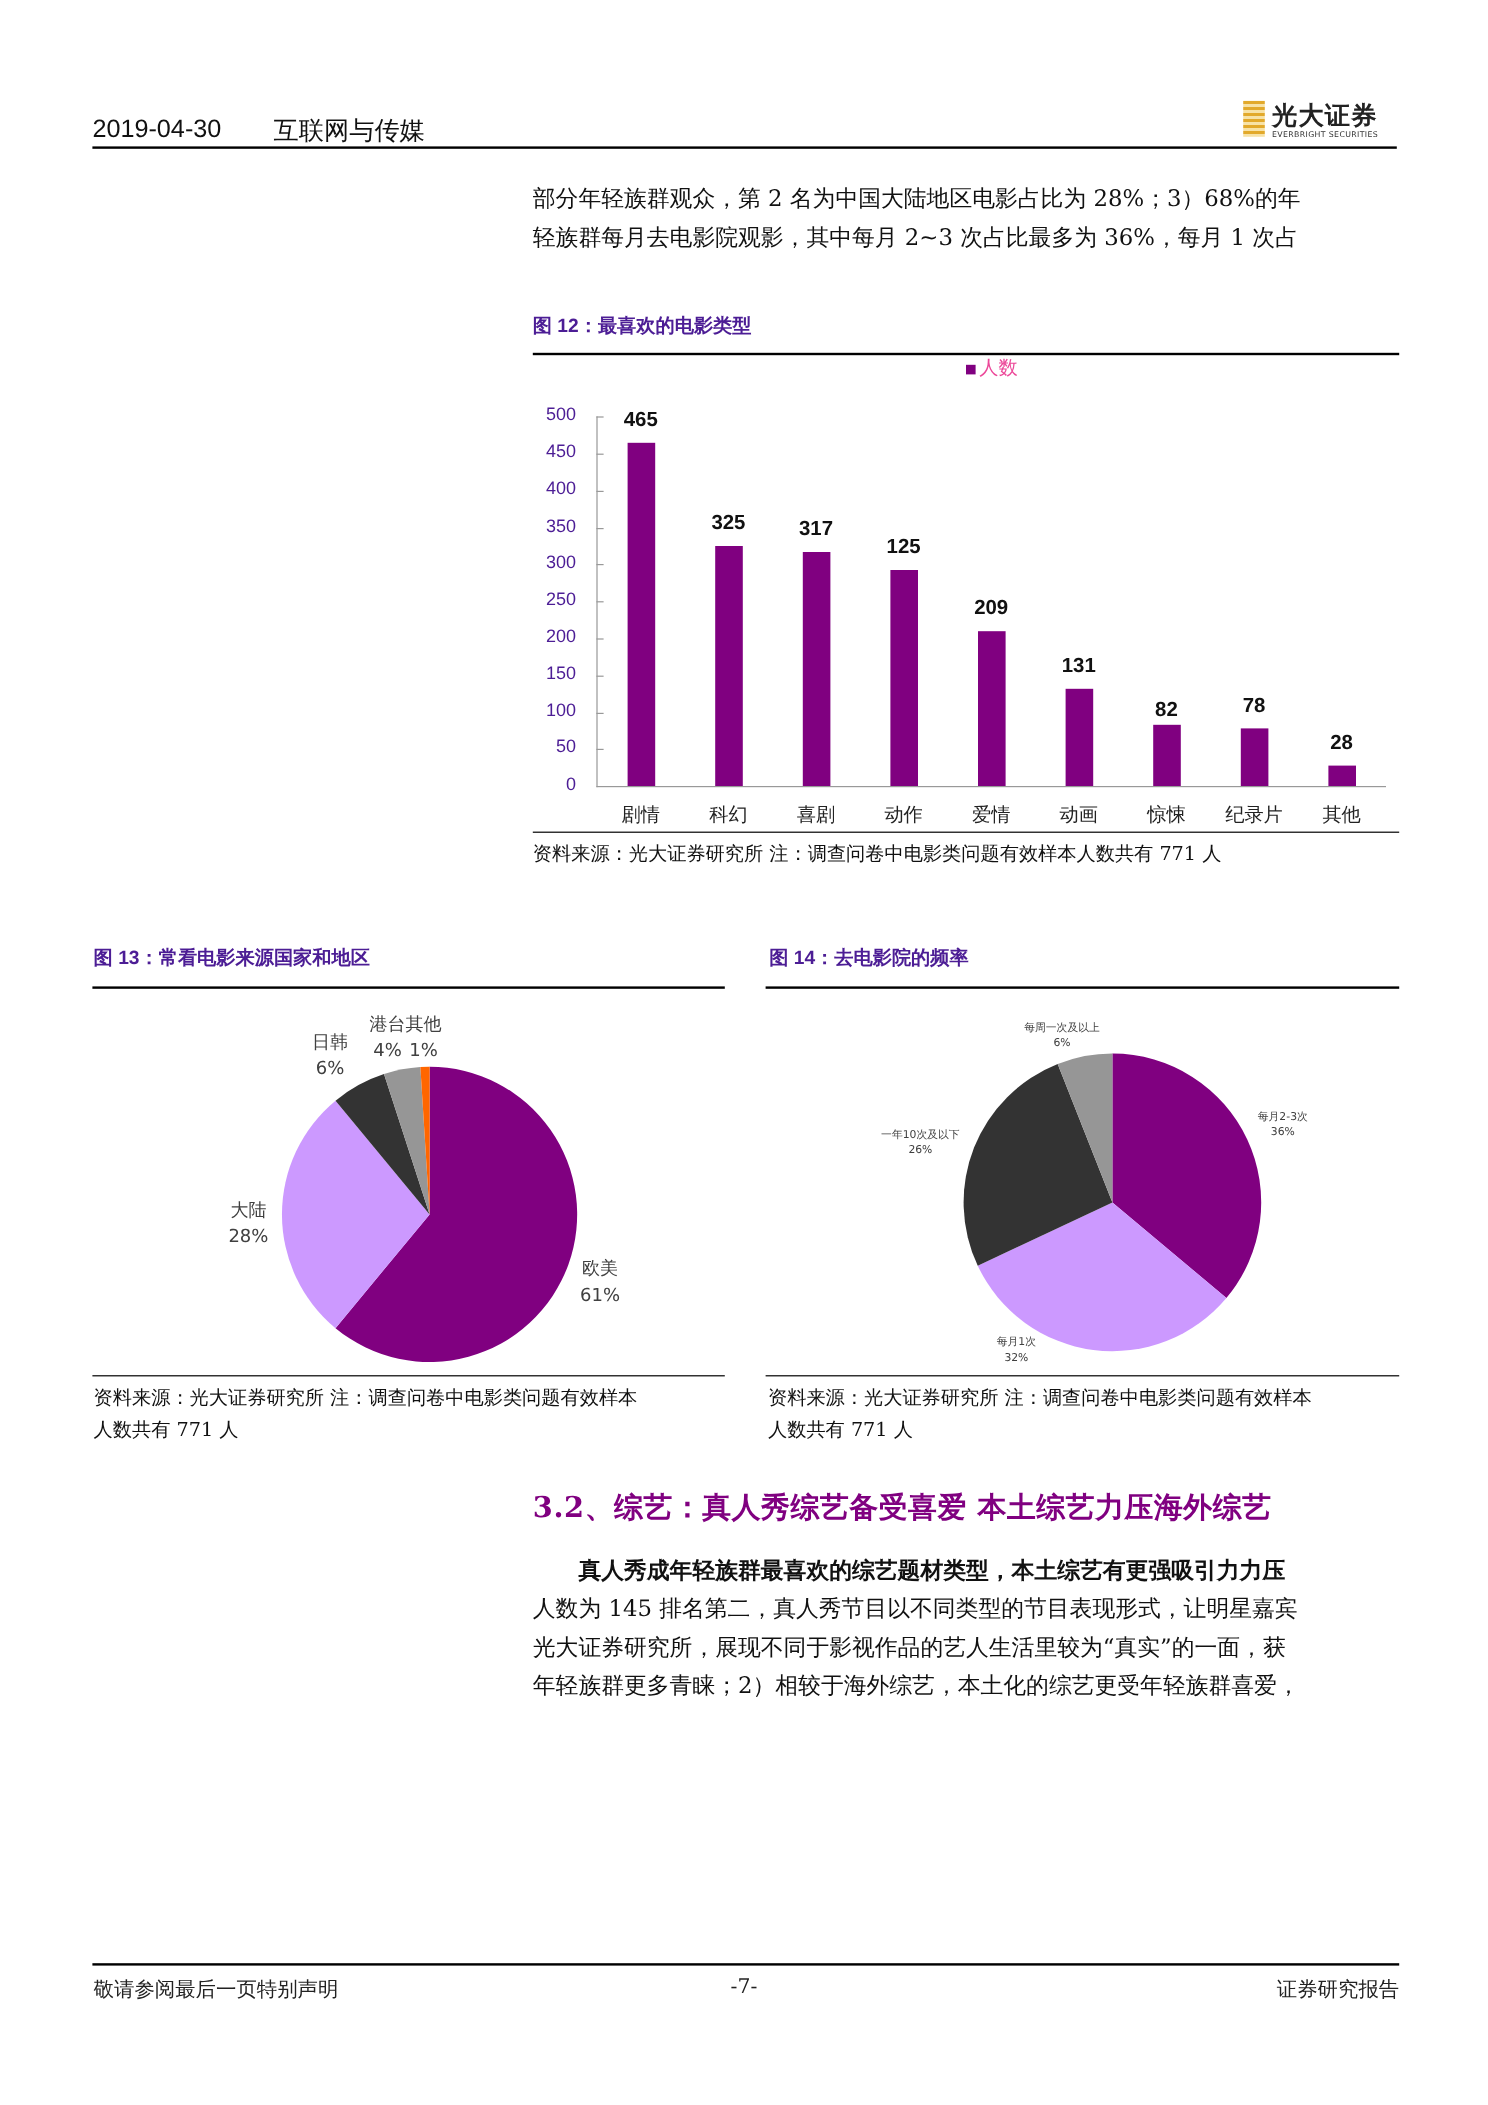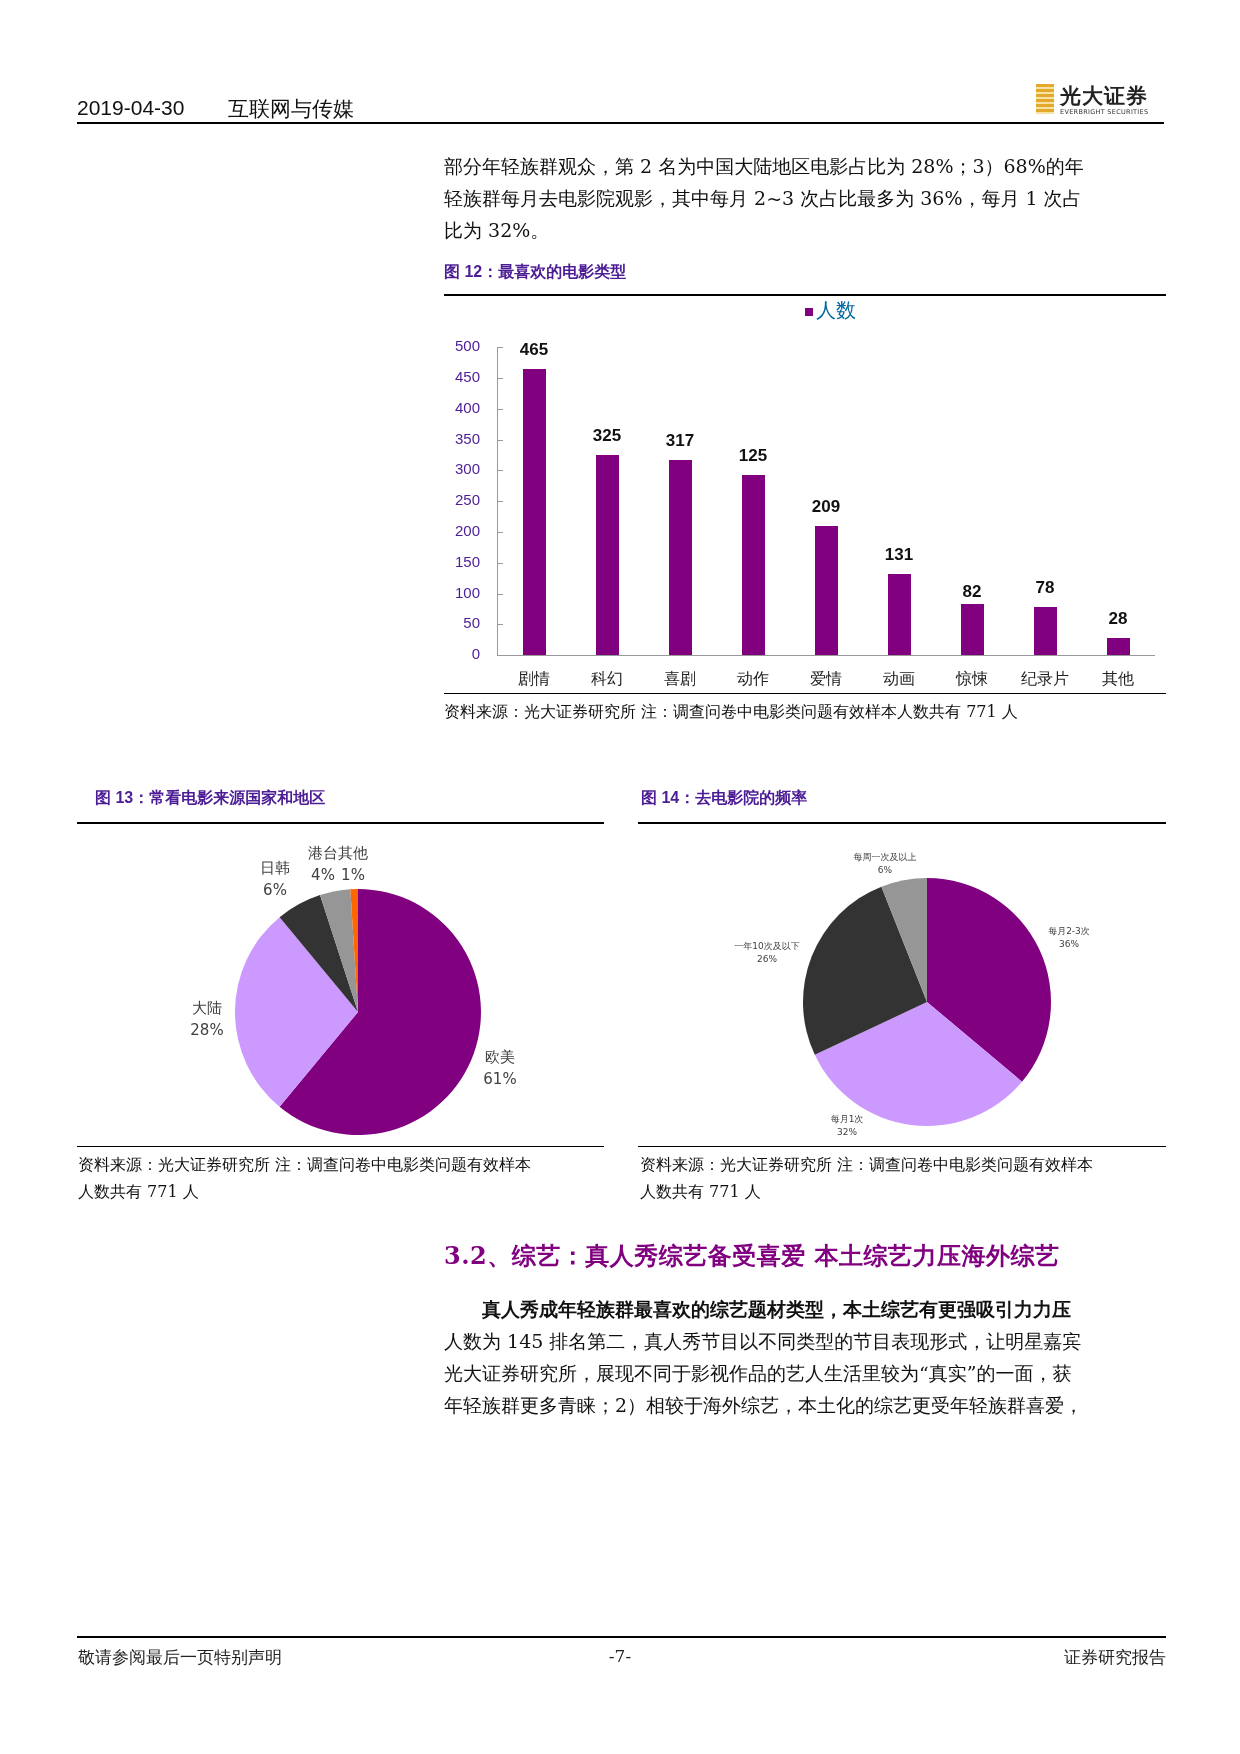--- a/index.html
+++ b/index.html
@@ -35,27 +35,26 @@
 <div class="abs logo">
   <div class="logo-mark"></div>
   <div class="logo-cn">光大证券</div>
   <div class="logo-en">EVERBRIGHT SECURITIES</div>
 </div>
 <div class="abs hdr-line"></div>
 
 <div class="abs para" style="top:150px;">
   <div>部分年轻族群观众，第 2 名为中国大陆地区电影占比为 28%；3）68%的年</div>
   <div>轻族群每月去电影院观影，其中每月 2~3 次占比最多为 36%，每月 1 次占</div>
-  <div>比为 32%。</div>
 </div>
 
 <div class="abs fig-title" style="left:444px; top:262px;">图 12：最喜欢的电影类型</div>
 <div class="abs rule" style="left:444px; top:294px; width:722px;"></div>
 
-<div class="abs" style="left:805px; top:297px; font-size:20px; color:#0369a1;">
+<div class="abs" style="left:805px; top:297px; font-size:16px; color:#ec4899;">
   <span style="display:inline-block;width:8px;height:8px;background:#800080;margin-right:3px;vertical-align:middle;"></span><span>人数</span>
 </div>
 
 <div class="abs" style="left:0; top:0; width:1240px; height:720px;">
 
   <div class="abs ytick" style="left:440px; top:337px;">500</div>
   <div class="abs ytick" style="left:440px; top:368px;">450</div>
   <div class="abs ytick" style="left:440px; top:399px;">400</div>
   <div class="abs ytick" style="left:440px; top:430px;">350</div>
   <div class="abs ytick" style="left:440px; top:460px;">300</div>
@@ -106,21 +105,21 @@
   <div class="abs xcat" style="left:791px; top:669px;">爱情</div>
   <div class="abs xcat" style="left:864px; top:669px;">动画</div>
   <div class="abs xcat" style="left:937px; top:669px;">惊悚</div>
   <div class="abs xcat" style="left:1010px; top:669px;">纪录片</div>
   <div class="abs xcat" style="left:1083px; top:669px;">其他</div>
 </div>
 
 <div class="abs rule" style="left:444px; top:693px; width:722px; height:1px;"></div>
 <div class="abs src" style="left:444px; top:698px;">资料来源：光大证券研究所  注：调查问卷中电影类问题有效样本人数共有 771 人</div>
 
-<div class="abs fig-title" style="left:78px; top:788px;margin-left:17px;">图 13：常看电影来源国家和地区</div>
+<div class="abs fig-title" style="left:78px; top:788px;">图 13：常看电影来源国家和地区</div>
 <div class="abs rule" style="left:77px; top:822px; width:527px;"></div>
 
 <svg class="abs" style="left:0; top:0;" width="620" height="1160">
 
   <path d="M358,1012 L358,889 A123,123 0 1,1 279.6,1106.8 Z" fill="#800080"></path>
 
   <path d="M358,1012 L279.6,1106.8 A123,123 0 0,1 279.6,917.2 Z" fill="#cc99ff"></path>
 
   <path d="M358,1012 L279.6,917.2 A123,123 0 0,1 320,895.0 Z" fill="#333333"></path>
 

